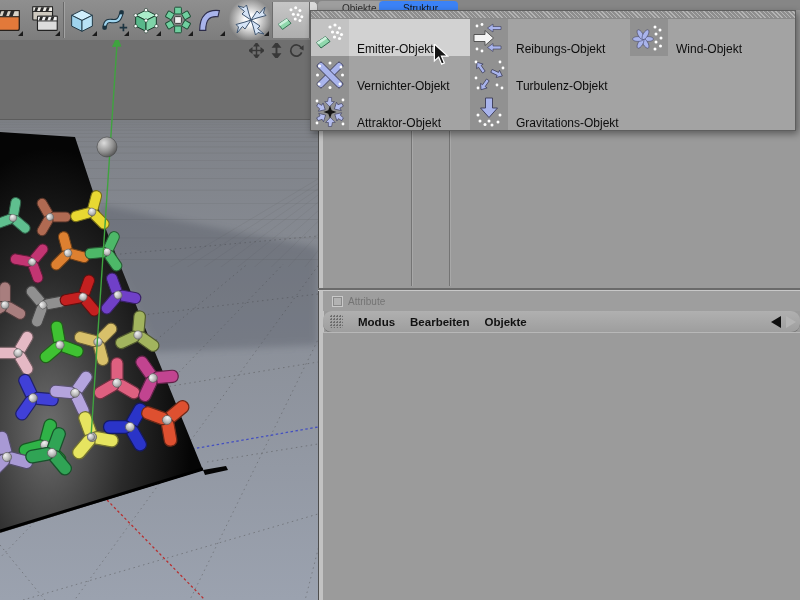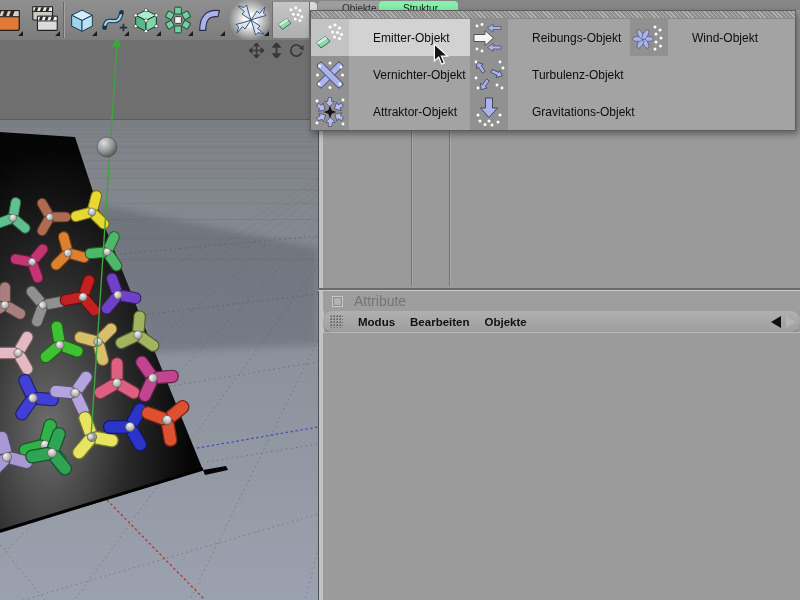--- a/index.html
+++ b/index.html
@@ -15,52 +15,52 @@
   #tb-sep{position:absolute;left:63px;top:2px;width:1px;height:36px;background:#686868;border-right:1px solid #a3a3a3;}
   #glow{position:absolute;left:228px;top:0px;width:44px;height:40px;
         background:radial-gradient(circle at 50% 50%,rgba(255,255,255,.95) 20%,rgba(255,255,255,0) 72%);}
   .pressed{background:linear-gradient(#c6c6c6,#aeaeae);border-left:1px solid #6d6d6d;border-right:1px solid #6d6d6d;}
   
   #tabstrip{position:absolute;left:310px;top:0;width:490px;height:10px;background:#868686;overflow:hidden;}
   .tab{position:absolute;top:1px;height:12px;border-radius:4px 4px 0 0;overflow:hidden;font-size:10px;padding-left:16px;}
   .tab span{display:block;line-height:15px;padding-left:8px;}
   #tab-sliver{position:absolute;left:-11px;top:1px;width:17px;height:12px;background:#dadada;border:1px solid #8a8a8a;border-radius:5px 5px 0 0;}
   #tab-objekte{left:8px;width:59px;background:#9e9e9e;color:#2e2e2e;}
-  #tab-struktur{left:69px;width:63px;background:#86efac;color:#151515;}
+  #tab-struktur{left:69px;width:63px;background:#3b82f6;color:#151515;}
   
   #viewport{position:absolute;left:0;top:40px;width:318px;height:560px;}
   #vdivider{position:absolute;left:318px;top:40px;width:5px;height:560px;background:#c2c2c2;border-left:1px solid #4e4e4e;}
   #navicons{position:absolute;left:248px;top:42px;width:60px;height:16px;display:flex;gap:4px;}
   .nbtn{width:16px;height:16px;display:flex;align-items:center;justify-content:center;}
   
   #objpanel{position:absolute;left:323px;top:10px;width:477px;height:278px;background:#9a9a9a;}
   .colline{position:absolute;top:120px;width:1px;height:156px;background:#747474;border-right:1px solid #a8a8a8;}
   
   #attr-divider{position:absolute;left:318px;top:288px;width:482px;height:2px;background:#6a6a6a;border-bottom:1px solid #c8c8c8;}
   #attr-header{position:absolute;left:323px;top:291px;width:477px;height:20px;background:#9e9e9e;display:flex;align-items:center;}
   #attr-header .wicon{width:9px;height:9px;margin-left:9px;background:#b2b2b2;border:1px solid #c9c9c9;box-shadow:0 0 0 1px #8a8a8a inset;}
-  #attr-title{margin-left:11px;font-size:14px;color:#747474;}
+  #attr-title{margin-left:5px;font-size:10px;color:#747474;}
   #attr-menubar{position:absolute;left:323px;top:311px;width:477px;height:21px;
                 background:linear-gradient(#b0b0b0,#9e9e9e);border-bottom:1px solid #6f6f6f;
                 display:flex;align-items:center;border-radius:9px;}
   #attr-menubar .grip{width:13px;height:13px;margin-left:7px;
       background-image:radial-gradient(circle at 1.2px 1.2px,#6d6d6d 34%,rgba(0,0,0,0) 40%);
       background-size:3px 3px;}
   .mmenu{font-size:11.5px;font-weight:600;color:#111;margin-left:15px;}
   #attr-arrows{position:absolute;right:4px;top:5px;display:flex;align-items:center;gap:5px;}
   .arrL{width:0;height:0;border-right:10px solid #101010;border-top:6px solid transparent;border-bottom:6px solid transparent;}
   .arrR{width:0;height:0;border-left:10px solid #b4b4b4;border-top:6px solid transparent;border-bottom:6px solid transparent;}
   #attr-body{position:absolute;left:323px;top:332px;width:477px;height:268px;background:#9b9b9b;border-top:1px solid #b8b8b8;}
   
   #pmenu{position:absolute;left:310px;top:10px;width:484px;background:#a3a3a3;
          border:1px solid #5e5e5e;box-shadow:2px 3px 7px rgba(0,0,0,.4);z-index:50;}
   #pmenu-hatch{height:7px;border-bottom:1px solid #8a8a8a;
       background:repeating-linear-gradient(45deg,#b4b4b4 0 1px,#8e8e8e 1px 3px);}
   #pmenu-grid{display:grid;grid-auto-flow:column;grid-template-rows:repeat(3,37px);grid-template-columns:159px 160px 163px;}
-  .mcell{display:flex;align-items:center;background:#a3a3a3;gap:16px;}
+  .mcell{display:flex;align-items:flex-end;background:#a3a3a3;}
   .micon{width:38px;height:37px;background:#919191;display:flex;align-items:center;justify-content:center;flex:none;}
   .mlabel{font-size:12px;color:#0d0d0d;padding-left:8px;white-space:nowrap;}
   .mcell.hl{background:#d2d2d2;}
   .mcell.hl .micon{background:#c3c3c3;}
   
   #cursor{position:absolute;left:432px;top:44px;z-index:99;}
   .defs{position:absolute;width:0;height:0;}
 </style>
 </head>
 <body>

